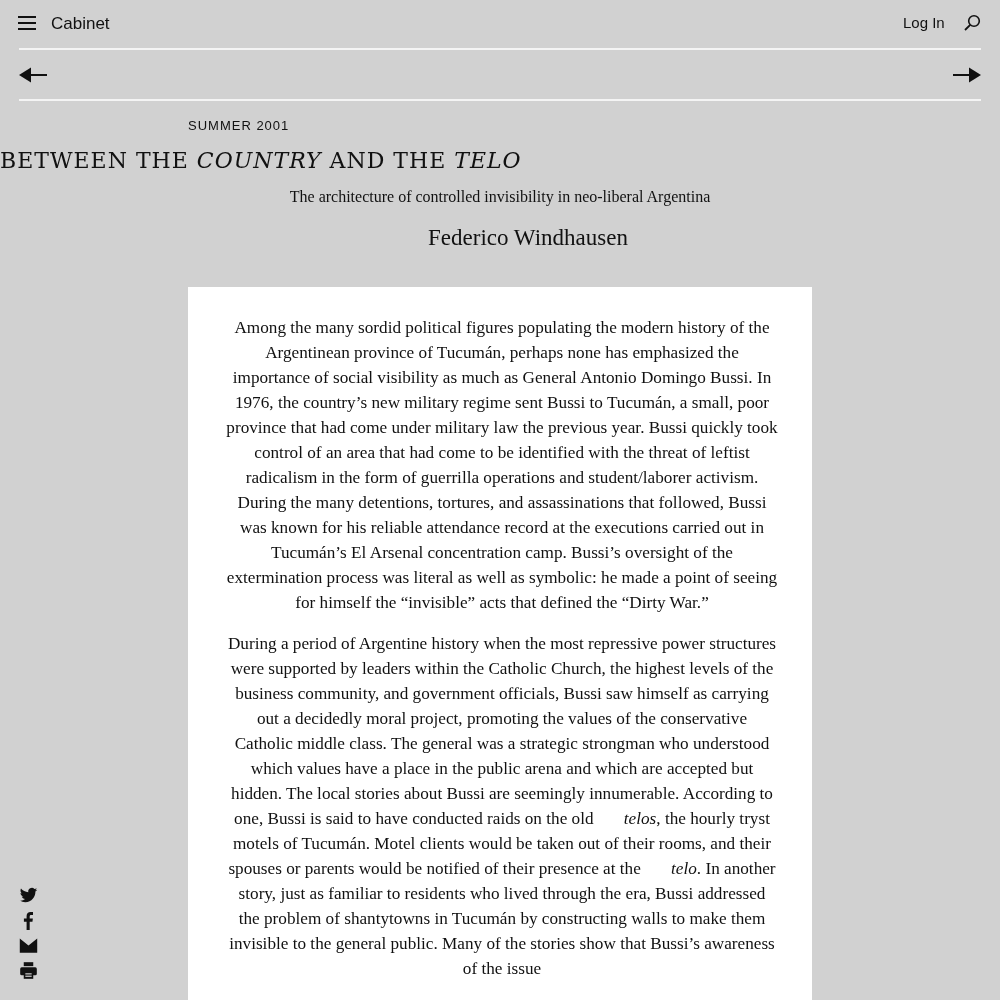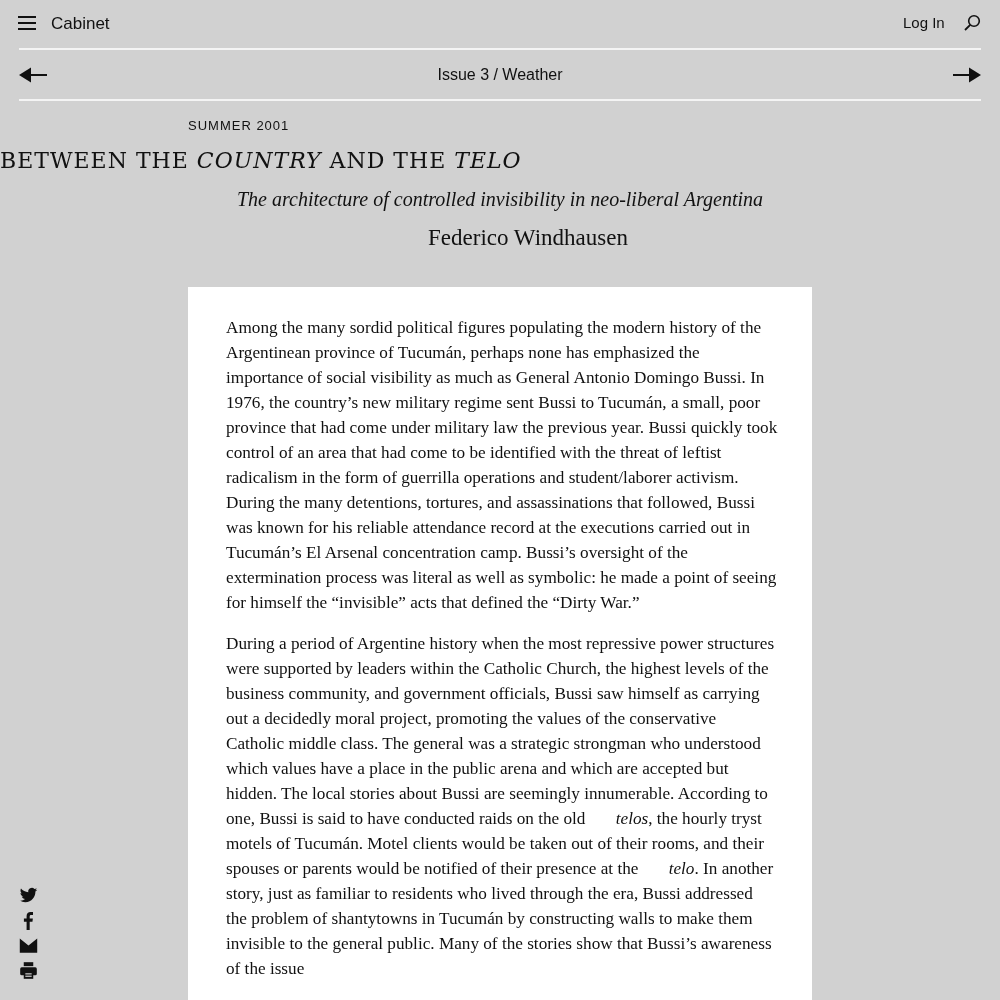--- a/index.html
+++ b/index.html
@@ -22,24 +22,24 @@
   .search-icon { position: absolute; left: 963px; top: 14px; width: 18px; height: 18px; cursor:pointer; }
   .rule { position: absolute; left: 19px; width: 962px; height: 2px; background: #f4f4f4; }
   .issuebar { position: absolute; left: 0; top: 51px; width: 1000px; height: 48px; }
   .arrow { position: absolute; top: 16px; width: 28px; height: 16px; cursor:pointer; }
   .issue-label { position: absolute; left: 0; width: 1000px; top: 15px; text-align:center; font-size: 16px; color:#111; cursor:pointer; }
   .season { position: absolute; left: 188px; top: 118px; font-size: 13px; letter-spacing: 1px; color:#111; }
   .title { position: absolute; left: 0; width: 1000px; top: 148px; 
     font-family: "DejaVu Serif", serif; font-size: 22px; letter-spacing: 1px; color:#111; }
   .title i { font-style: italic; }
   .subtitle { position: absolute; left:0; width:1000px; top: 188px; text-align:center;
-    font-family: "Liberation Serif", serif; font-style: italic; font-size: 20px; color:#111; }
+    font-family: "Liberation Serif", serif; font-size: 16px; color:#111; }
   .author { position: absolute; left:0; width:1000px; top: 225px; text-align:center;
     font-family: "Liberation Serif", serif; font-size: 23px; color:#111; cursor:pointer;padding-left:28px; }
-  .article { position: absolute; left: 188px; top: 287px; width: 624px; height: 713px; background:#fff; }
+  .article { position: absolute; left: 188px; top: 287px; width: 624px; height: 713px; background:#fff;text-align:center; }
   .article-body { position: absolute; left: 38px; top: 28px; width: 552px;
     font-family: "Liberation Serif", serif; font-size: 17.2px; line-height: 25px; color:#111; }
   .article-body p { margin: 0 0 16px 0; }
   .article-body i { font-style: italic; margin-left: 26px; }
   .share { position: absolute; left: 19px; top: 886px; width: 20px; }
   .share .ico { display:block; width: 19px; height: 19px; margin-bottom: 6px; cursor:pointer; }
 </style>
 </head>
 <body>
 
@@ -57,21 +57,20 @@
   </svg>
 </div>
 
 <div class="rule" style="top:48px"></div>
 
 <div class="issuebar">
   <svg class="arrow" style="left:19px" viewBox="0 0 28 16">
     <polygon points="0,8 12,0.5 12,15.5" fill="#111"></polygon>
     <line x1="10" y1="8" x2="28" y2="8" stroke="#111" stroke-width="2"></line>
   </svg>
-  <div class="issue-label">Issue 3 / Weather</div>
   <svg class="arrow" style="left:953px" viewBox="0 0 28 16">
     <line x1="0" y1="8" x2="18" y2="8" stroke="#111" stroke-width="2"></line>
     <polygon points="28,8 16,0.5 16,15.5" fill="#111"></polygon>
   </svg>
 </div>
 
 <div class="rule" style="top:99px"></div>
 
 <div class="season">SUMMER 2001</div>
 <h1 class="title" style="margin:0;font-weight:normal;">

